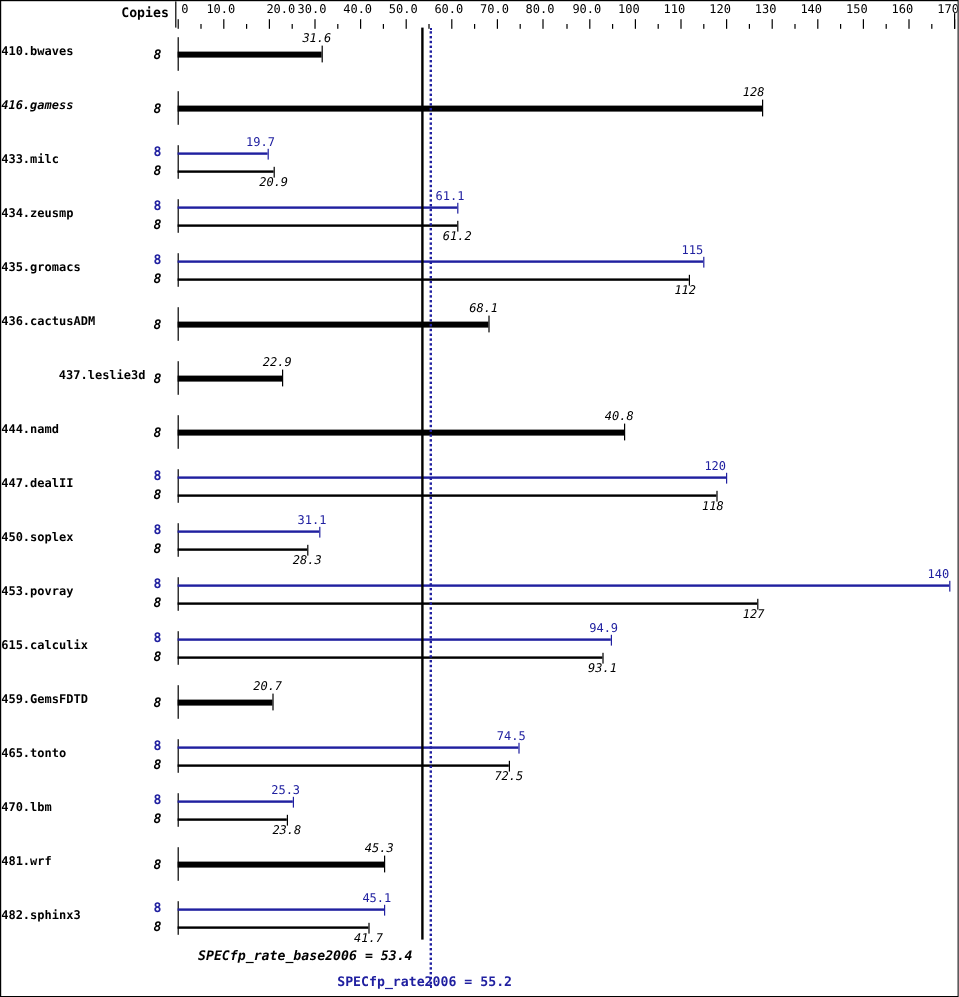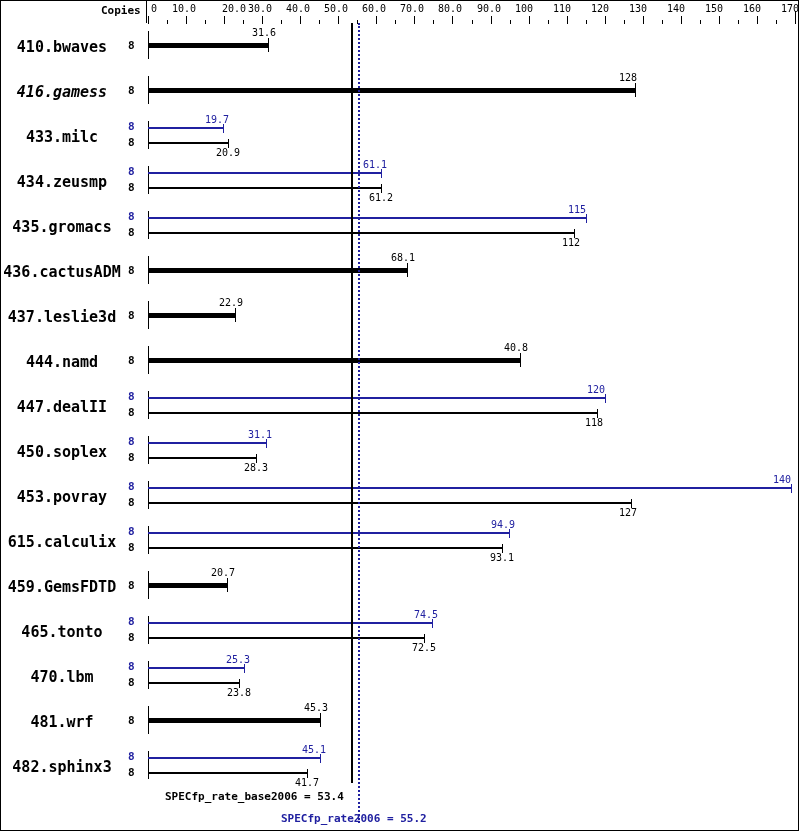--- a/index.html
+++ b/index.html
@@ -1,29 +1,29 @@
 <!DOCTYPE html>
 <html><head>
 <meta charset="utf-8">
 <style>
   html,body{margin:0;padding:0;background:#fff;}
   #root{position:relative;width:797px;height:829px;border:1px solid #000;overflow:hidden;background:#fff;
     font-family:"DejaVu Sans Mono","Liberation Mono",monospace;}
   .abs{position:absolute;}
   .tick-label{font-size:10px;color:#000;white-space:nowrap;}
   .tick{position:absolute;width:1px;background:#000;}
-  .bench{font-size:15px;font-weight:bold;text-align:center;width:122px;left:0;white-space:nowrap;}
+  .bench{font-size:10px;font-weight:bold;text-align:left;width:122px;left:0;white-space:nowrap;}
   .copies{font-size:11px;font-weight:bold;width:10px;text-align:left;}
   .bar{position:absolute;height:2px;}
   .bar.thick{height:5px;}
   .val{font-size:10px;white-space:nowrap;}
   .vline{position:absolute;width:1px;}
   .ylead{position:absolute;width:1px;background:#000;}
   .blue{color:#2020a0;}
-  .black{color:#000;}
+  .black{color:#000;font-style:italic;}
   .sum{font-size:11px;font-weight:bold;white-space:nowrap;}
 </style>
 </head>
 <body>
 
 <div id="root">
   <span class="abs" style="left:100px;top:3px;font-size:11px;font-weight:bold;">Copies</span>
   <div class="abs" style="left:145px;top:0;width:1px;height:22px;background:#000;"></div>
   <div id="axis">
       <span class="abs tick-label" style="left:150px;top:2px;">0</span>
@@ -136,21 +136,21 @@
       </div>
       <div>
         <span class="abs bench" style="top:262px;">436.cactusADM</span>
         <div class="ylead" style="left:147px;top:255px;height:28px;"></div>
         <span class="abs copies black" style="left:127px;top:263px;">8</span>
         <div class="bar thick" style="left:147px;top:267px;width:259px;background:#000;"></div>
         <div class="tick" style="left:406px;top:262px;height:14px;"></div>
         <span class="abs val black" style="left:390px;top:251px;">68.1</span>
       </div>
       <div>
-        <span class="abs bench" style="top:307px;">437.leslie3d</span>
+        <span class="abs bench" style="top:307px;padding-left:48px;">437.leslie3d</span>
         <div class="ylead" style="left:147px;top:300px;height:28px;"></div>
         <span class="abs copies black" style="left:127px;top:308px;">8</span>
         <div class="bar thick" style="left:147px;top:312px;width:87px;background:#000;"></div>
         <div class="tick" style="left:234px;top:307px;height:14px;"></div>
         <span class="abs val black" style="left:218px;top:296px;">22.9</span>
       </div>
       <div>
         <span class="abs bench" style="top:352px;">444.namd</span>
         <div class="ylead" style="left:147px;top:345px;height:28px;"></div>
         <span class="abs copies black" style="left:127px;top:353px;">8</span>

